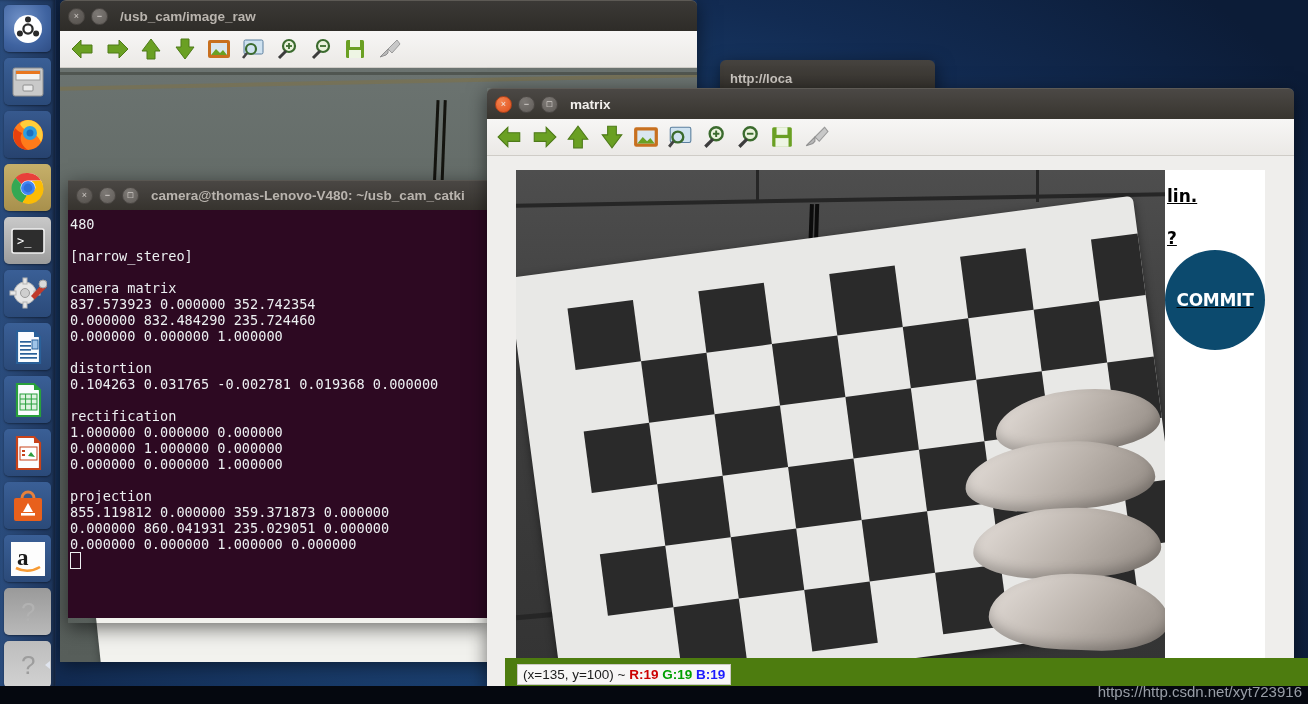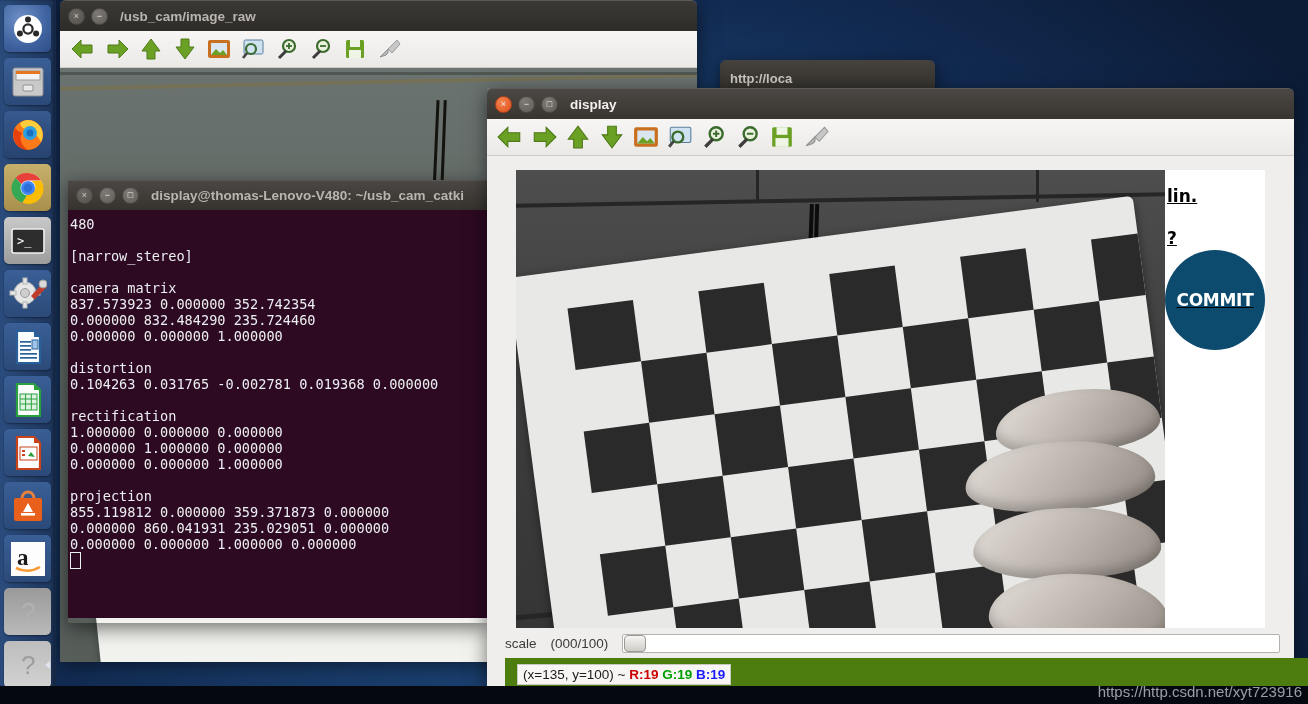--- a/index.html
+++ b/index.html
@@ -406,21 +406,21 @@
       <div class="raw-board" style="left:30px;top:330px;width:470px;height:300px;transform:rotate(-6deg);"></div>
     </div>
   </div>
 </div>
 
 <div class="win" id="win-term">
   <div class="term-title">
     <span class="tb-btn tb-close off">×</span>
     <span class="tb-btn tb-min">−</span>
     <span class="tb-btn tb-max">□</span>
-    <span class="tb-title inactive">display@thomas-Lenovo-V480: ~/usb_cam_catki</span>
+    <span class="tb-title inactive">camera@thomas-Lenovo-V480: ~/usb_cam_catki</span>
   </div>
   <div class="term-body"><span>480
 
 [narrow_stereo]
 
 camera matrix
 837.573923 0.000000 352.742354
 0.000000 832.484290 235.724460
 0.000000 0.000000 1.000000
 
@@ -437,21 +437,21 @@
 0.000000 860.041931 235.029051 0.000000
 0.000000 0.000000 1.000000 0.000000
 </span><span class="term-cursor"></span></div>
 </div>
 
 <div class="win" id="win-disp">
   <div class="titlebar">
     <span class="tb-btn tb-close">×</span>
     <span class="tb-btn tb-min">−</span>
     <span class="tb-btn tb-max">□</span>
-    <span class="tb-title">display</span>
+    <span class="tb-title">matrix</span>
   </div>
   <div class="toolbar">
     <span class="tbi">
         <svg width="26" height="24" viewBox="0 0 24 22">
           <path d="M10 2v5h11v8H10v5L1 11z" fill="#6aa023" stroke="#4e7a18"></path>
         </svg>
       </span>
     <span class="tbi">
         <svg width="26" height="24" viewBox="0 0 24 22">
           <path d="M14 2v5H3v8h11v5l9-9z" fill="#6aa023" stroke="#4e7a18"></path>
@@ -571,27 +571,20 @@
 
     <div class="cal-panel">
       <div class="cal-txt" style="margin-top:16px;">lin.</div>
       <div class="cal-txt" style="margin-top:22px;">?</div>
 
       <div class="cal-btn" style="margin-top:2px;background:#0c4a6e;font-size:17px;">
         <span>COMMIT</span>
       </div>
     </div>
 
-    <div class="scale-row">
-      <span>scale</span>
-      <span>(000/100)</span>
-      <span class="slider-track">
-        <span class="slider-knob"></span>
-      </span>
-    </div>
 
     <div class="statusbar">
       <span class="status-box"><span>(x=135, y=100) ~ </span><span class="c-r">R:19</span><span> </span><span class="c-g">G:19</span><span> </span><span class="c-b">B:19</span></span>
     </div>
   </div>
 </div>
 
 <div class="bottom-strip"></div>
 <div class="watermark">https://http.csdn.net/xyt723916</div>
 

